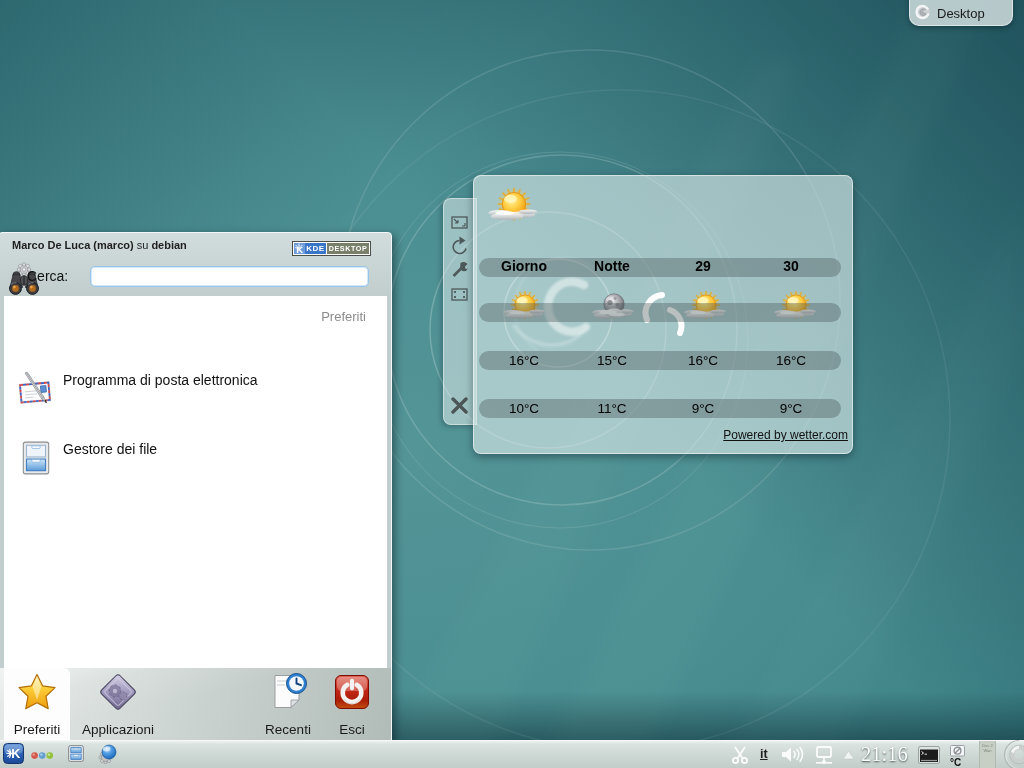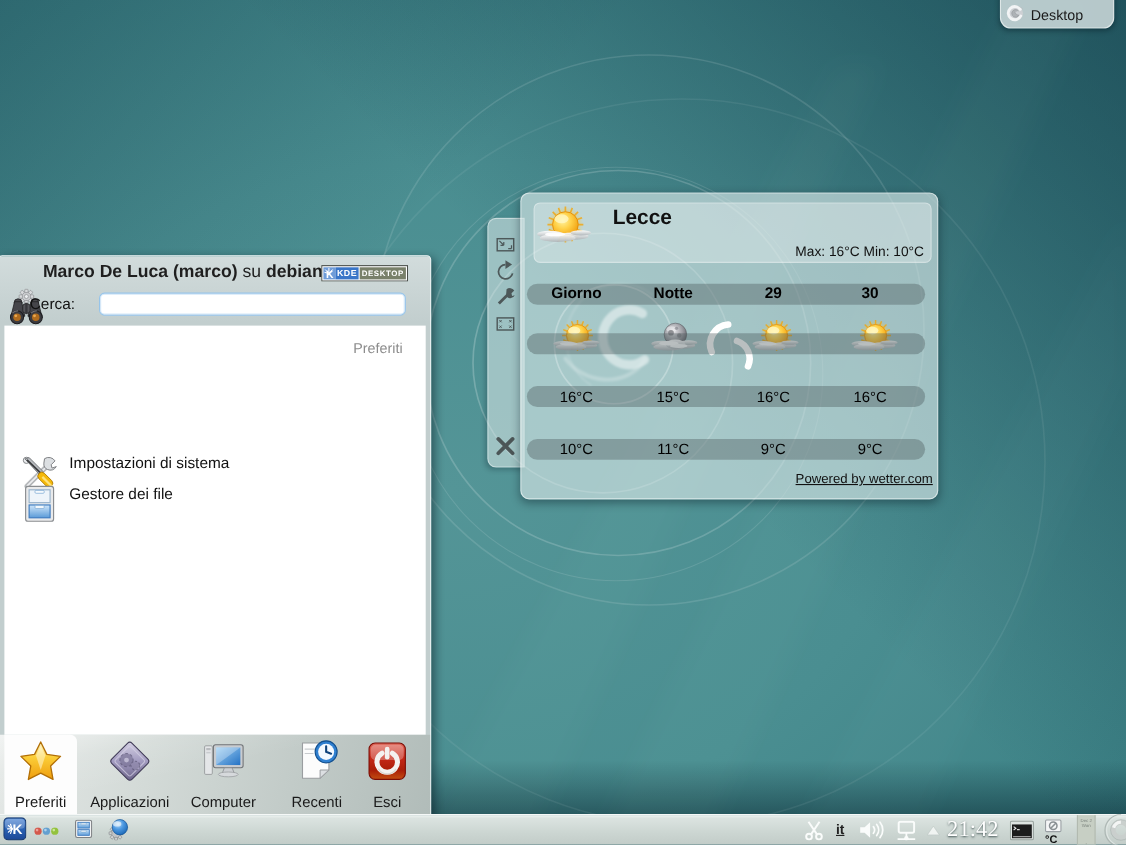--- a/index.html
+++ b/index.html
@@ -40,21 +40,21 @@
   background: rgba(73,88,90,0.38); border-radius:9.5px; }
 .wcol { position:absolute; top:0; width:90px; text-align:center; }
 #powered { position:absolute; right:4px; top:252px; font-size:12px; color:#111;
   text-decoration:underline; }
 
 
 #kickoff { position:absolute; left:-2px; top:232px; width:394px; height:509px;
   background:linear-gradient(to bottom,#d2dcdc,#c2cece 60px,#c2cece);
   border:1px solid #f4f7f7; border-radius:4px 4px 0 0;
   box-shadow:3px 3px 9px rgba(0,15,25,0.45); }
-#ktitle { position:absolute; left:13px; top:6px; font-size:16px; color:#1f1f1f;margin-left:27px; }
+#ktitle { position:absolute; left:13px; top:6px; font-size:11px; color:#1f1f1f; }
 #kbadge { position:absolute; left:293px; top:8px; }
 #ksearchrow { position:absolute; left:0; top:26px; width:100%; height:38px; }
 #cerca { position:absolute; left:28px; top:9px; font-size:14px; color:#111; }
 #kinput { position:absolute; left:91px; top:7px; width:279px; height:21px; background:#fff;
   border:1.5px solid #96c4ea; border-radius:5px; box-shadow:0 0 0 1px #d4e8f8 inset; }
 #kwhite { position:absolute; left:5px; top:63px; width:383px; height:372px; background:#ffffff; }
 #kpref { position:absolute; right:21px; top:13px; font-size:13px; color:#8c8c8c; }
 .kitem { position:absolute; left:13px; width:360px; height:40px; }
 .kitem .txt { position:absolute; left:46px; top:3px; font-size:14px; color:#111; }
 .kitem svg { position:absolute; left:1px; top:2px; }
@@ -422,24 +422,20 @@
       <path d="M 10,92 L 12,94 M 12,92 L 10,94 M 21,92 L 19,94 M 19,92 L 21,94 M 10,97 L 12,99 M 12,97 L 10,99 M 21,97 L 19,99 M 19,97 L 21,99" stroke-width="0.9"></path>
     </g>
     <g stroke="#3a3f40" stroke-width="3.4" opacity="0.82" stroke-linecap="round">
       <line x1="9" y1="200" x2="22" y2="213"></line>
       <line x1="22" y1="200" x2="9" y2="213"></line>
     </g>
   </svg>
 </div>
 
 <div id="weather">
-  <div id="whead">
-    <div class="city">Lecce</div>
-    <div class="mm">Max: 16°C Min: 10°C</div>
-  </div>
   <svg width="380" height="279" viewBox="0 0 380 279" style="position:absolute;left:0;top:0;pointer-events:none">
     <use href="#sunch" x="12" y="8" width="56" height="52"></use>
     <use href="#sunch" x="27" y="112" width="48" height="44"></use>
     <use href="#moonch" x="116" y="112" width="48" height="44"></use>
     <use href="#sunch" x="208" y="112" width="48" height="44"></use>
     <use href="#sunch" x="298" y="112" width="48" height="44"></use>
     <g stroke="#ffffff" stroke-width="6" fill="none" stroke-linecap="round" opacity="1">
       <path d="M 188,119 A 18,18 0 0 0 173,144"></path>
       <path d="M 196,134 A 17,17 0 0 1 206,157"></path>
     </g>
@@ -484,25 +480,25 @@
   </div>
   <div id="ksearchrow">
     <svg style="position:absolute;left:8px;top:3px" width="34" height="34" viewBox="0 0 36 36">
           <use href="#binoc"></use>
         </svg>
     <div id="cerca">Cerca:</div>
     <div id="kinput"></div>
   </div>
   <div id="kwhite">
     <div id="kpref">Preferiti</div>
-    <div class="kitem" style="top:113px">
+    <div class="kitem" style="top:73px">
           <svg width="36" height="36" viewBox="0 0 36 36">
-            <use href="#tools"></use>
+            <use href="#mailpen"></use>
           </svg>
-          <div class="txt">Impostazioni di sistema</div>
+          <div class="txt">Programma di posta elettronica</div>
         </div>
     <div class="kitem" style="top:142px">
           <svg width="36" height="36" viewBox="0 0 36 36">
             <use href="#cabinet"></use>
           </svg>
           <div class="txt">Gestore dei file</div>
         </div>
   </div>
   <div id="ktabs">
     <div id="tabactive"></div>
@@ -511,26 +507,20 @@
             <use href="#star40"></use>
           </svg>
       <div class="tlbl">Preferiti</div>
         </div>
     <div class="ktab" style="left:78px;width:80px">
       <svg style="position:absolute;left:20px;top:4px" width="40" height="40" viewBox="0 0 40 40">
             <use href="#diam40"></use>
           </svg>
       <div class="tlbl">Applicazioni</div>
         </div>
-    <div class="ktab" style="left:166px;width:74px">
-      <svg style="position:absolute;left:17px;top:4px" width="40" height="40" viewBox="0 0 40 40">
-            <use href="#comp40"></use>
-          </svg>
-      <div class="tlbl">Computer</div>
-        </div>
     <div class="ktab" style="left:256px;width:64px">
       <svg style="position:absolute;left:12px;top:4px" width="40" height="40" viewBox="0 0 40 40">
             <use href="#doc40"></use>
           </svg>
       <div class="tlbl">Recenti</div>
         </div>
     <div class="ktab" style="left:322px;width:60px">
       <svg style="position:absolute;left:10px;top:4px" width="40" height="40" viewBox="0 0 40 40">
             <use href="#power40"></use>
           </svg>
@@ -604,21 +594,21 @@
   </svg>
   <svg style="position:absolute;left:813px;top:5px" width="22" height="18" viewBox="0 0 22 18">
     <rect x="4" y="1" width="14" height="10" rx="1.5" fill="none" stroke="#fafcfb" stroke-width="1.8"></rect>
     <line x1="11" y1="11" x2="11" y2="15" stroke="#fafcfb" stroke-width="1.6"></line>
     <circle cx="11" cy="16" r="2" fill="#fafcfb"></circle>
     <line x1="3" y1="16.8" x2="19" y2="16.8" stroke="#fafcfb" stroke-width="1.6"></line>
   </svg>
   <svg style="position:absolute;left:842px;top:9px" width="13" height="10" viewBox="0 0 13 10">
     <path d="M 6.5,1 L 12,9 L 1,9 Z" fill="#f0f4f2" stroke="#b8c2be" stroke-width="0.5"></path>
   </svg>
-  <div id="clock">21:42</div>
+  <div id="clock">21:16</div>
   <svg style="position:absolute;left:918px;top:5px" width="22" height="18" viewBox="0 0 22 18">
     <rect x="0.5" y="0.5" width="21" height="17" rx="1.5" fill="#dde3e0" stroke="#9aa4a0"></rect>
     <rect x="2" y="3.5" width="18" height="12.5" fill="#1c1c1c"></rect>
     <path d="M 3.5,5.5 L 5.5,7 L 3.5,8.5" stroke="#e8e8e8" stroke-width="1" fill="none"></path>
     <line x1="6.5" y1="8.2" x2="9" y2="8.2" stroke="#d8d8d8" stroke-width="1"></line>
     <line x1="3" y1="14.5" x2="19" y2="14.5" stroke="#9a9a9a" stroke-width="1.2"></line>
   </svg>
   <svg style="position:absolute;left:949px;top:3px" width="18" height="24" viewBox="0 0 18 24">
     <rect x="1.5" y="1.5" width="14" height="10.5" rx="1" fill="#f4f5f6" stroke="#9aa0a4" stroke-width="1"></rect>
     <circle cx="8.5" cy="6.7" r="3.4" fill="none" stroke="#8a9094" stroke-width="1.4"></circle>

